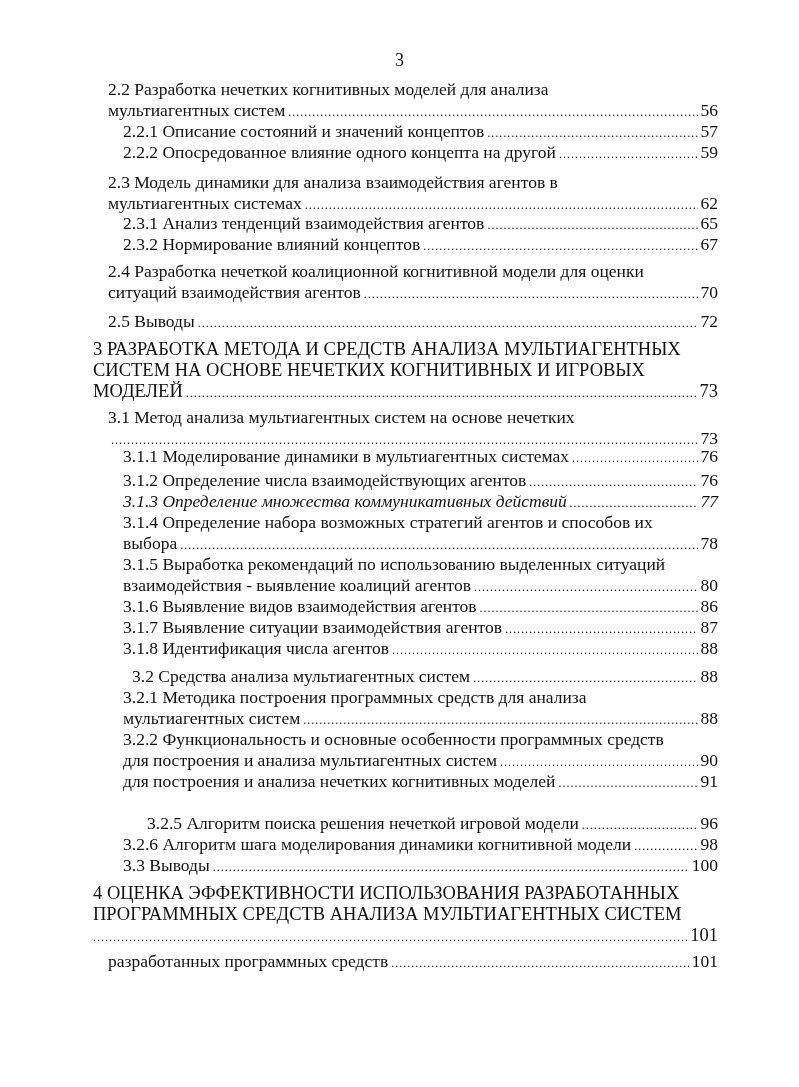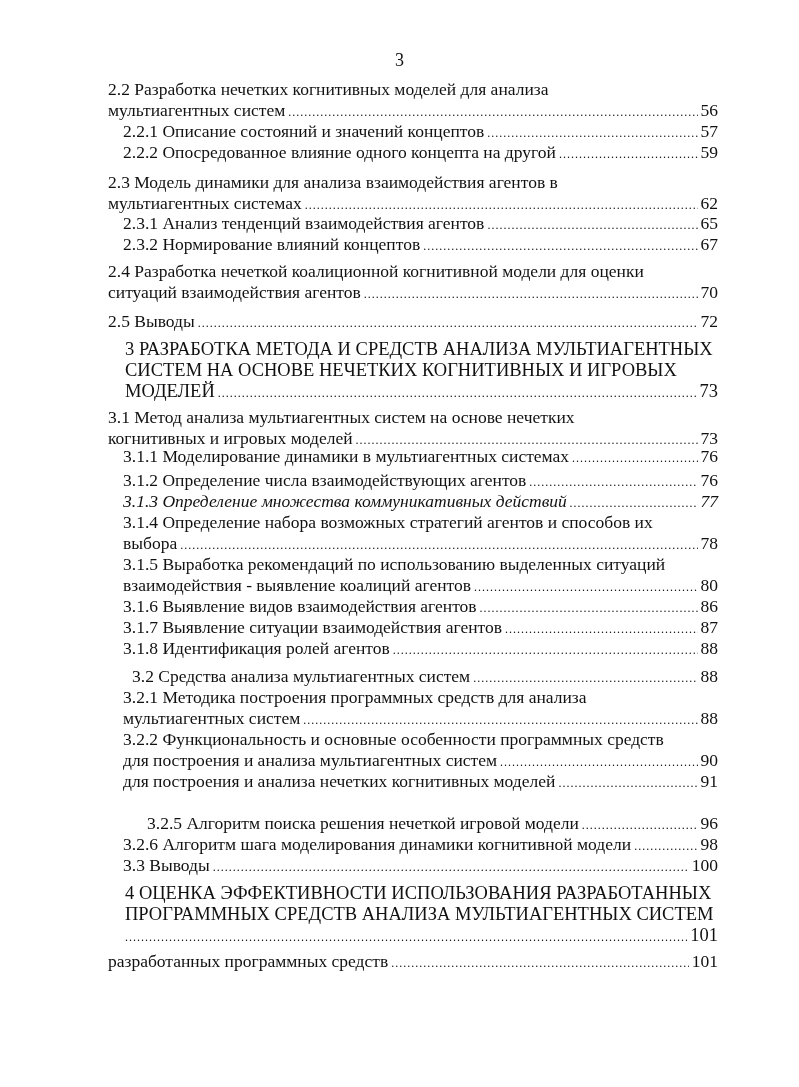--- a/index.html
+++ b/index.html
@@ -8,21 +8,21 @@
   .page-num { position: absolute; top: 50px; left: 0; width: 799px; text-align: center; font-size: 18px; }
   .entry { position: absolute; right: 81px; font-size: 17.5px; line-height: 21px; text-align: right; }
   .line { display: flex; align-items: baseline; white-space: nowrap; height: 21px; }
   .line .txt { flex: 0 0 auto; }
   .line .dots { flex: 1 1 auto; overflow: hidden; margin: 0 3px; letter-spacing: 1px; }
   .line .dots::after { content: "..............................................................................................................................................................................................................."; font-size: 12px; }
   .line .pg { flex: 0 0 auto; }
   .lvl1 { left: 93px; font-size: 18.5px; }
   .lvl2 { left: 108px; }
   .lvl3 { left: 123px; }
-  .lvl1 .line { height: 21px; margin-left: 32px; }
+  .lvl1 .line { height: 21px; }
 </style>
 </head>
 <body>
 
 <div class="page-num">3</div>
 <div id="toc">
     <div class="entry lvl2" style="top: 79px;">
       <div class="line">
         <span class="txt">2.2 Разработка нечетких когнитивных моделей для анализа</span>
       </div>
@@ -98,21 +98,20 @@
         <span class="txt">МОДЕЛЕЙ</span>
         <span class="dots"></span>
         <span class="pg">73</span>
       </div>
     </div>
     <div class="entry lvl2" style="top: 407px;">
       <div class="line">
         <span class="txt">3.1 Метод анализа мультиагентных систем на основе нечетких</span>
       </div>
       <div class="line">
-        <span class="txt">когнитивных и игровых моделей</span>
         <span class="dots"></span>
         <span class="pg">73</span>
       </div>
     </div>
     <div class="entry lvl3" style="top: 446px;">
       <div class="line">
         <span class="txt">3.1.1 Моделирование динамики в мультиагентных системах</span>
         <span class="dots"></span>
         <span class="pg">76</span>
       </div>
@@ -160,21 +159,21 @@
     </div>
     <div class="entry lvl3" style="top: 617px;">
       <div class="line">
         <span class="txt">3.1.7 Выявление ситуации взаимодействия агентов</span>
         <span class="dots"></span>
         <span class="pg">87</span>
       </div>
     </div>
     <div class="entry lvl3" style="top: 638px;">
       <div class="line">
-        <span class="txt">3.1.8 Идентификация ролей агентов</span>
+        <span class="txt">3.1.8 Идентификация числа агентов</span>
         <span class="dots"></span>
         <span class="pg">88</span>
       </div>
     </div>
     <div class="entry lvl2" style="top: 666px; margin-left: 24px;">
       <div class="line">
         <span class="txt">3.2 Средства анализа мультиагентных систем</span>
         <span class="dots"></span>
         <span class="pg">88</span>
       </div>

